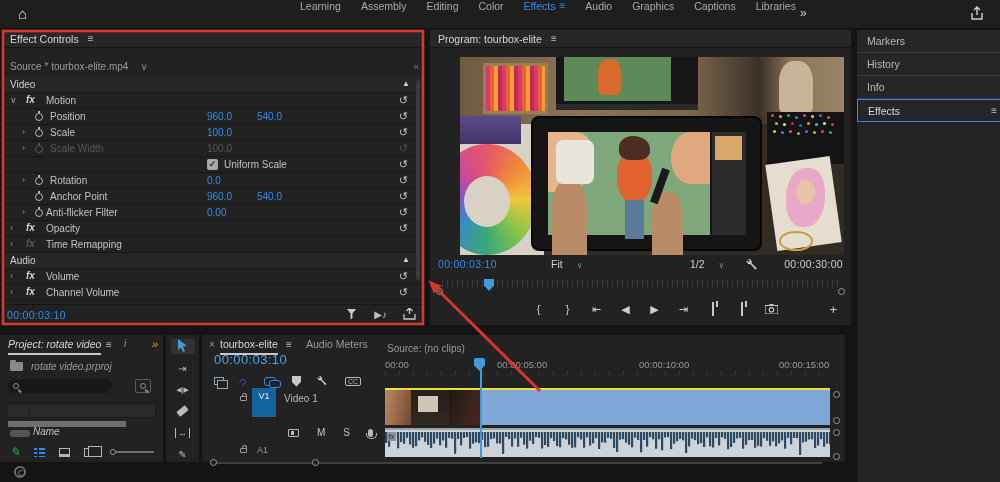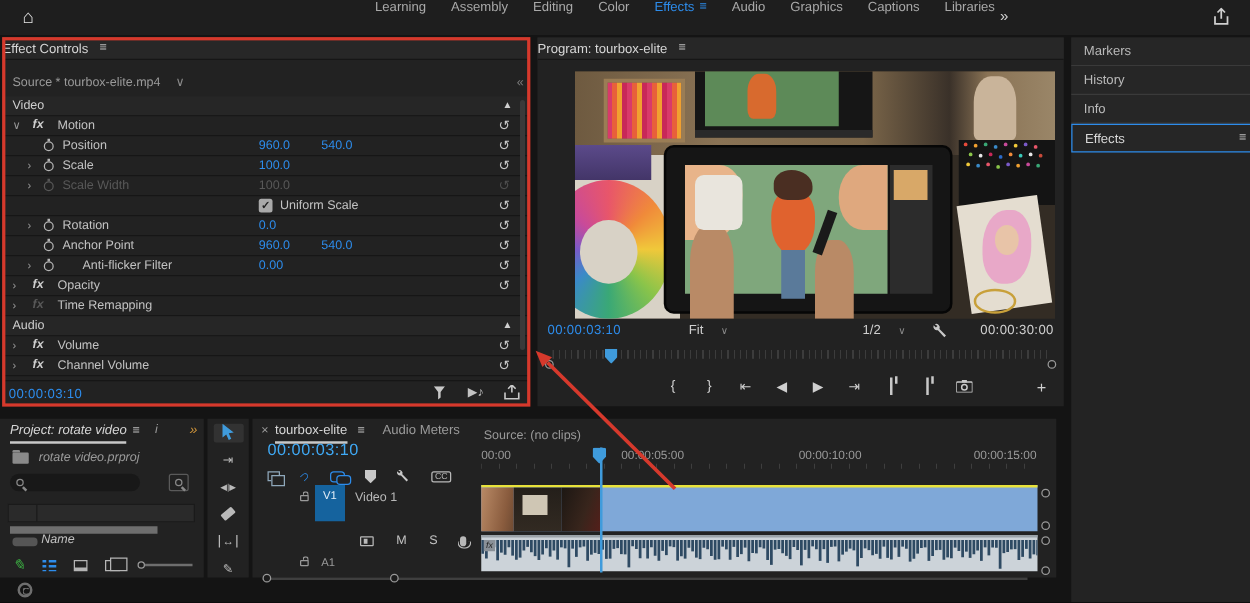--- a/index.html
+++ b/index.html
@@ -14,21 +14,21 @@
   #home { position:absolute; left:18px; top:5px; font-size:15px; color:#e6e6e6; }
   #ws-tabs { position:absolute; left:300px; top:0; height:28px; display:flex; gap:20px; font-size:10.5px; color:#a9a9a9; }
   .ws-tab { cursor:default; }
   .ws-tab.active { color:#2d8ceb; }
   #ws-menu { color:#2d8ceb; font-size:10px; margin-left:-16px; }
   #ws-overflow { position:absolute; left:800px; top:6px; color:#cfcfcf; font-size:12px; }
   #share-top { position:absolute; right:16px; top:6px; }
 
   
   #ec { left:2px; top:30px; width:422px; height:295px; }
-  .panel-title { height:18px; display:flex; align-items:center; gap:9px; 
+  .panel-title { height:18px; display:flex; align-items:center; gap:9px; padding-left:8px;
                  color:#d6d6d6; font-size:10.5px; background:#272727; border-bottom:1px solid #161616; }
   .menu-glyph { font-size:10px; color:#bdbdbd; }
   #ec-tabs { position:absolute; left:0; top:27px; width:100%; height:18px; display:flex; align-items:center; font-size:10px; }
   #ec-tab-source { padding:0 8px; color:#9a9a9a; }
   #ec-tab-chev { color:#8a8a8a; padding:0 4px; }
   #ec-tab-active { padding:0 10px; height:18px; display:flex; align-items:center; background:#2d2d2d; color:#2d8ceb; }
   #ec-tab-more { position:absolute; right:5px; color:#7a7a7a; }
   #ec-rows { position:absolute; left:0; top:47px; width:100%; }
   .ec-row { position:relative; height:16px; border-bottom:1px solid rgba(0,0,0,.35); font-size:10px; }
   .ec-row.section { background:#262626; color:#cfcfcf;padding-left:32px; }
@@ -260,21 +260,21 @@
       <div class="ec-row">
         <span class="sw"></span>
         <span class="lbl" style="left:48px">Anchor Point</span>
         <span class="v1c">960.0</span>
         <span class="v2c">540.0</span>
         <span class="reset">↺</span>
       </div>
       <div class="ec-row">
         <span class="chev in2">›</span>
         <span class="sw"></span>
-        <span class="lbl" style="left:64px">Anti-flicker Filter</span>
+        <span class="lbl" style="left:44px">Anti-flicker Filter</span>
         <span class="v1c">0.00</span>
         <span class="reset">↺</span>
       </div>
       <div class="ec-row">
         <span class="chev">›</span>
         <span class="fx">fx</span>
         <span class="lbl" style="left:44px">Opacity</span>
         <span class="reset">↺</span>
       </div>
       <div class="ec-row">

